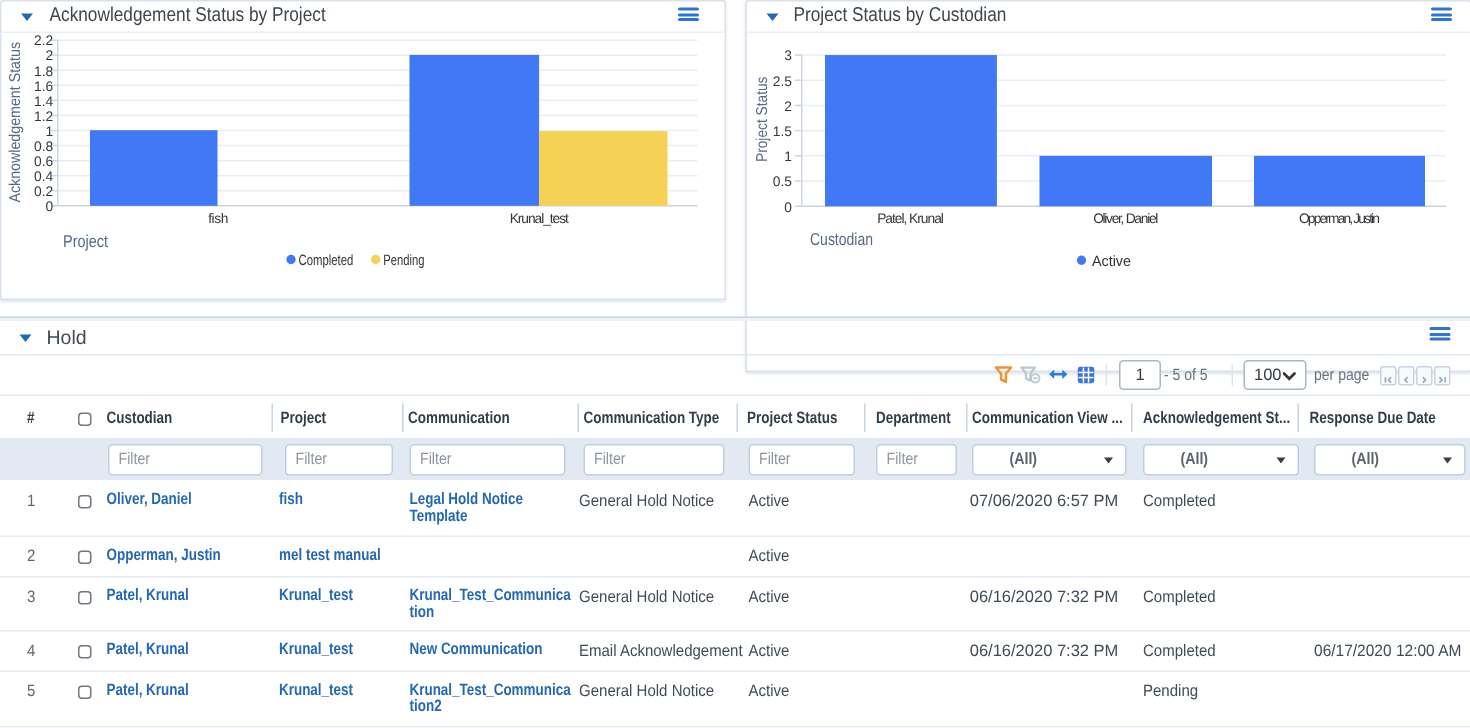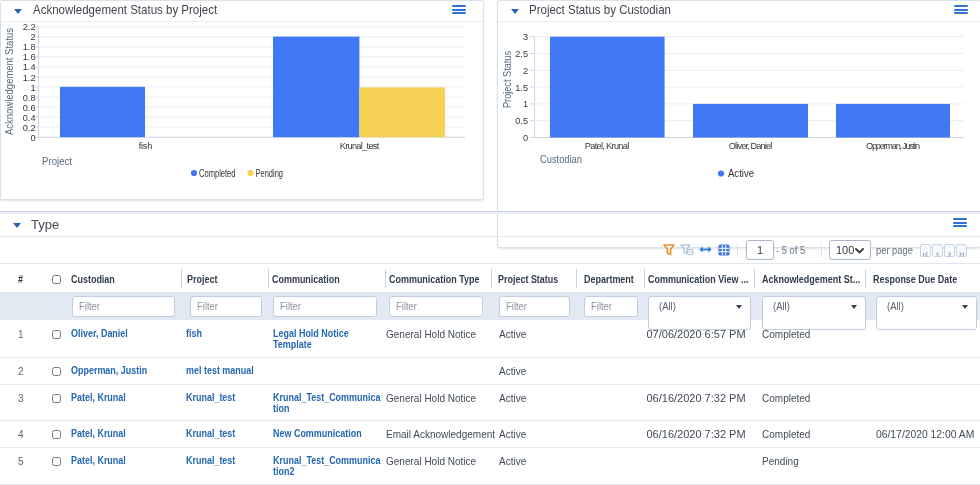--- a/index.html
+++ b/index.html
@@ -27,22 +27,22 @@
   .link { position:absolute; font-size:11px; font-weight:700; color:#2468b2; line-height:11px;
     transform:scaleX(.815); transform-origin:0 50%; }
   .rownum { position:absolute; font-size:11px; color:#5d6875;
     transform:scaleX(.91); transform-origin:0 50%; }
   .tbtxt { transform:scaleX(.85); transform-origin:0 50%; }
   .sqz { display:inline-block; transform:scaleX(.86); transform-origin:0 50%; }
   .cb { position:absolute; width:9.2px; height:9.2px; border:1.6px solid #70777f; border-radius:2.5px; background:#fff; }
   .vsep { position:absolute; width:1px; background:#c9d4e2; }
   .finput { position:absolute; height:21px; background:#fff; border:1px solid #bfcfe0; border-radius:3px;
     font-size:11px; color:#8d949e; line-height:19px; padding-left:6px; }
-  .fsel { position:absolute; height:34px; background:#fff; border:1px solid #bfcfe0; border-radius:3px;
-    font-size:11px; color:#5b636d; line-height:19px; padding-left:10px; }
+  .fsel { position:absolute; height:21px; background:#fff; border:1px solid #bfcfe0; border-radius:3px;
+    font-size:11px; color:#5b636d; line-height:19px; padding-left:24px;font-weight:bold; }
   .fsel:after { content:""; position:absolute; right:8px; top:8px; width:0; height:0;
     border-left:3.2px solid transparent; border-right:3.2px solid transparent; border-top:4px solid #3a3f45; }
   .rowline { position:absolute; left:0; right:0; height:1px; background:#e4eaf3; }
 </style>
 </head>
 <body>
 <div id="page">
 
   <div class="card" style="left:0; top:0; width:484px; height:200px;">
     <div class="cardhead"></div>
@@ -172,21 +172,21 @@
       <text x="728" y="177" font-size="10" fill="#303438" textLength="26" lengthAdjust="spacingAndGlyphs">Active</text>
     </svg>
   </div>
 
   <div class="abs" style="left:0; top:211px; width:980px; height:274px;">
 
     <div class="abs" style="left:0; top:0; width:980px; height:1px; background:#c9d3e1;"></div>
     <div class="abs" style="left:0; top:1px; width:980px; height:2px; background:#eef2f8;"></div>
 
     <div class="tri" style="left:13px; top:11.5px;"></div>
-    <div class="ctitle" style="left:31px; top:6px; font-size:13px; color:#454c55; transform:none;">Type</div>
+    <div class="ctitle" style="left:31px; top:6px; font-size:13px; color:#454c55; transform:none;">Hold</div>
     <div class="burger" style="left:953px; top:7px;">
         <div style="top:0"></div>
         <div style="top:3.6px"></div>
         <div style="top:7.2px"></div>
       </div>
     <div class="seph" style="top:24.5px;"></div>
 
     <div id="toolbar" class="abs" style="left:0; top:25px; width:980px; height:27px;">
 
       <svg class="abs" style="left:663px; top:8px;" width="12" height="12" viewBox="0 0 12 12">

